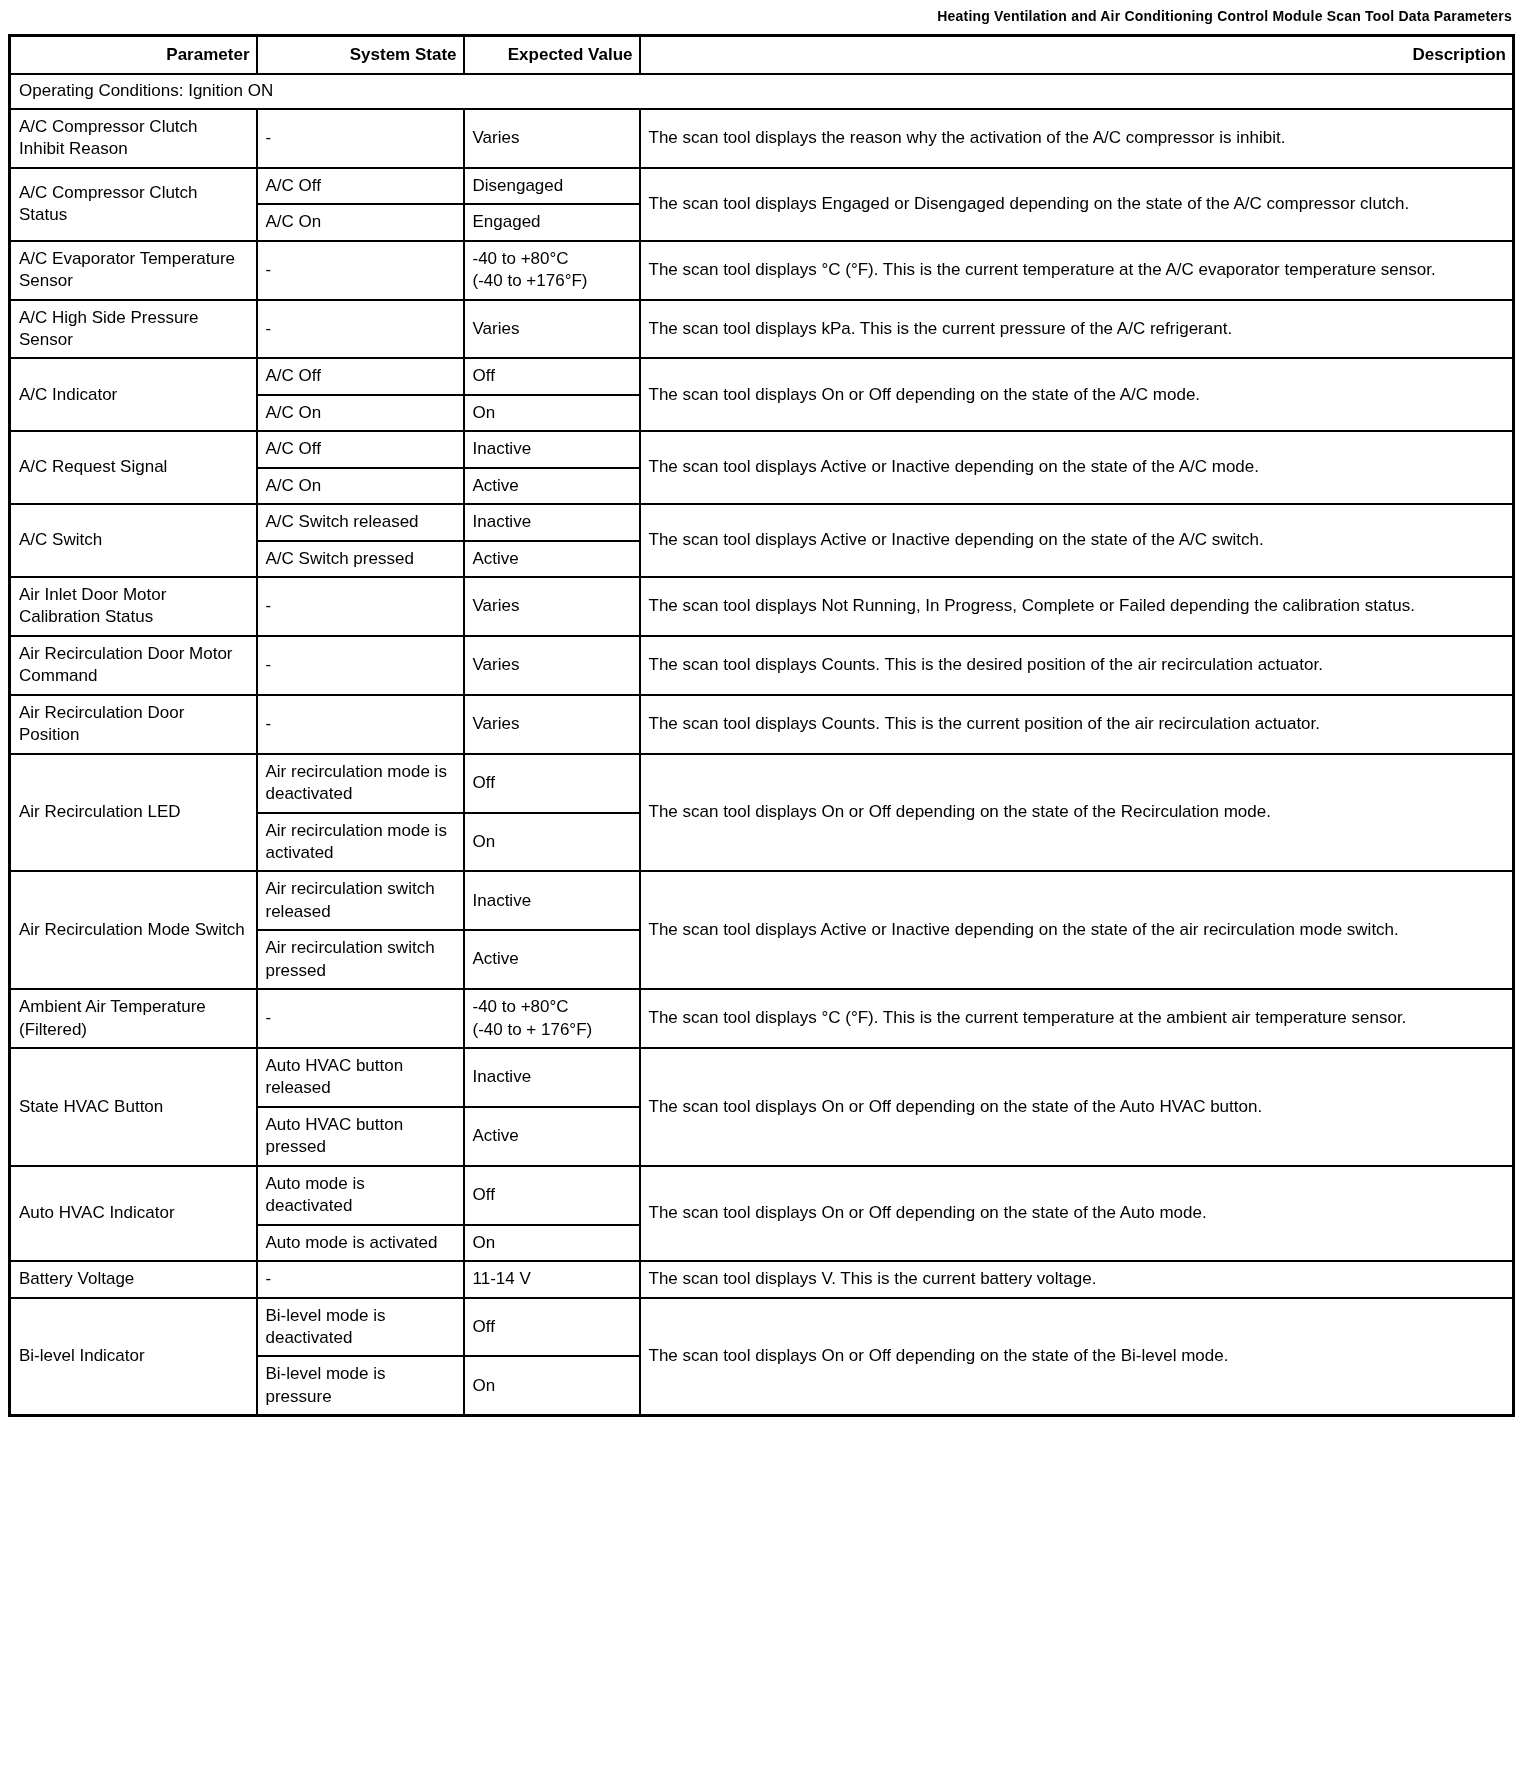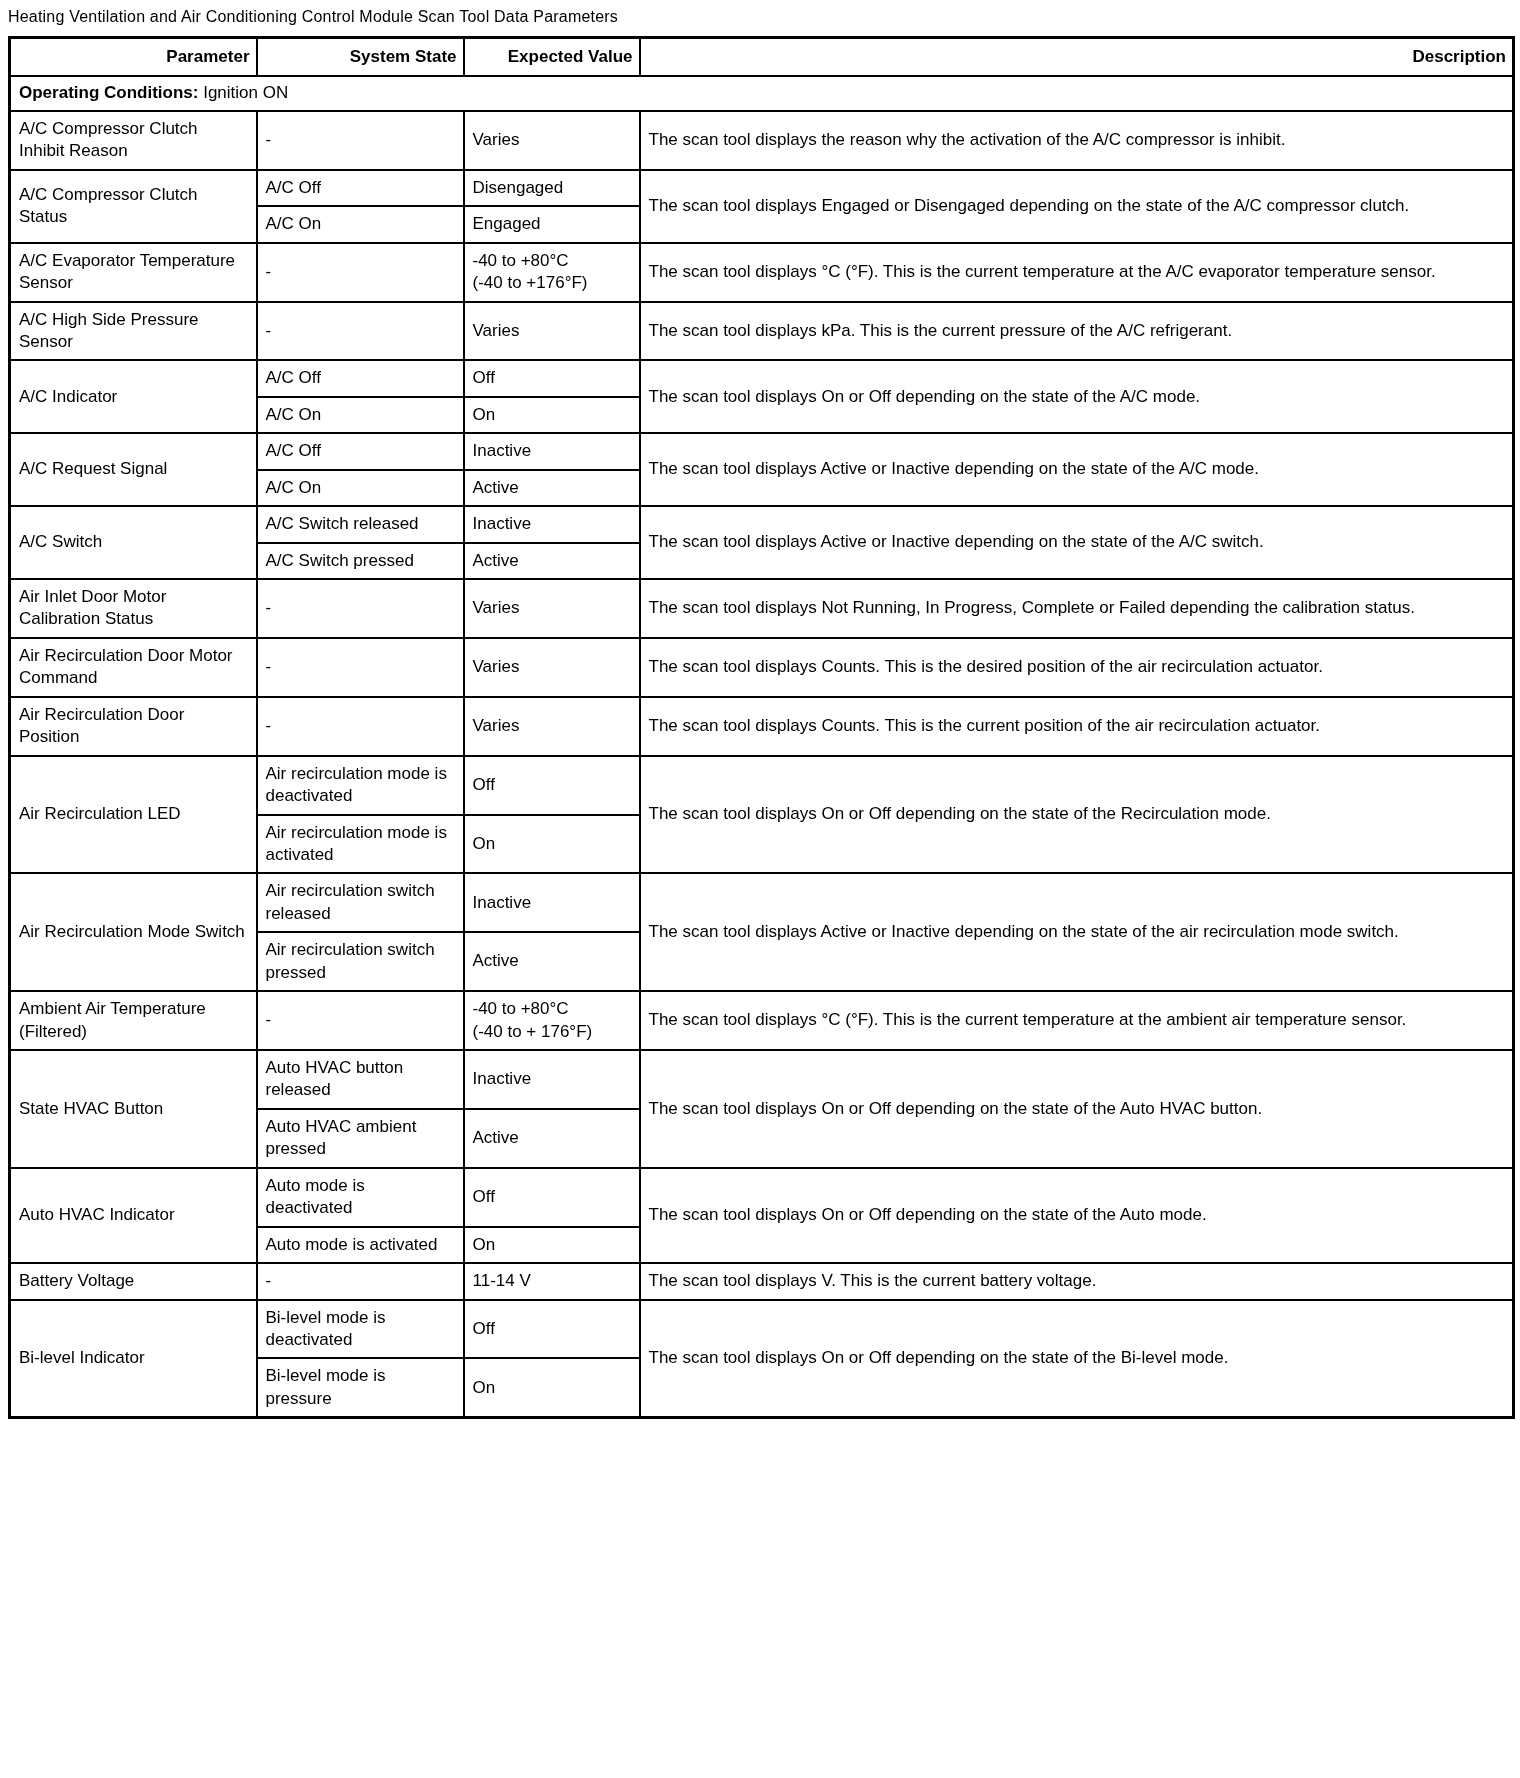--- a/index.html
+++ b/index.html
@@ -9,23 +9,23 @@
     background: #ffffff;
     color: #000000;
     font-family: "Liberation Sans", "DejaVu Sans", sans-serif;
   }
   .page {
     width: 1520px;
     min-height: 1778px;
     padding: 4px 8px 10px 8px;
   }
   .title {
-    text-align: left;
-    font-size: 16px;
-    font-weight: normal;
+    text-align: right;
+    font-size: 14px;
+    font-weight: bold;
     margin: 4px 0 10px 0;
     letter-spacing: 0.2px;
   }
   table.params-table {
     border-collapse: collapse;
     table-layout: fixed;
     width: 1504px;
     border: 3px solid #000;
   }
   col.c-param { width: 247px; }
@@ -44,21 +44,21 @@
   th {
     text-align: right;
     font-weight: bold;
     padding: 7px 6px;
   }
   td.col-param { }
   td.col-value { white-space: pre-line; margin-left: 38px; }
   tr.oc-row td {
     padding: 5px 8px;
   }
-  .bold { font-weight: bold; }
+  .bold { font-weight: normal; }
 </style>
 </head>
 <body>
 
 <div class="page">
   <h1 class="title">Heating Ventilation and Air Conditioning Control Module Scan Tool Data Parameters</h1>
 
   <table class="params-table">
     <colgroup>
       <col class="c-param">
@@ -182,21 +182,21 @@
 (-40 to + 176°F)</td>
           <td rowspan="1" class="col-desc">The scan tool displays °C (°F). This is the current temperature at the ambient air temperature sensor.</td>
         </tr>
         <tr>
           <td rowspan="2" class="col-param">State HVAC Button</td>
           <td class="col-state">Auto HVAC button released</td>
           <td class="col-value">Inactive</td>
           <td rowspan="2" class="col-desc">The scan tool displays On or Off depending on the state of the Auto HVAC button.</td>
         </tr>
         <tr>
-          <td class="col-state">Auto HVAC ambient pressed</td>
+          <td class="col-state">Auto HVAC button pressed</td>
           <td class="col-value">Active</td>
         </tr>
         <tr>
           <td rowspan="2" class="col-param">Auto HVAC Indicator</td>
           <td class="col-state">Auto mode is deactivated</td>
           <td class="col-value">Off</td>
           <td rowspan="2" class="col-desc">The scan tool displays On or Off depending on the state of the Auto mode.</td>
         </tr>
         <tr>
           <td class="col-state">Auto mode is activated</td>

